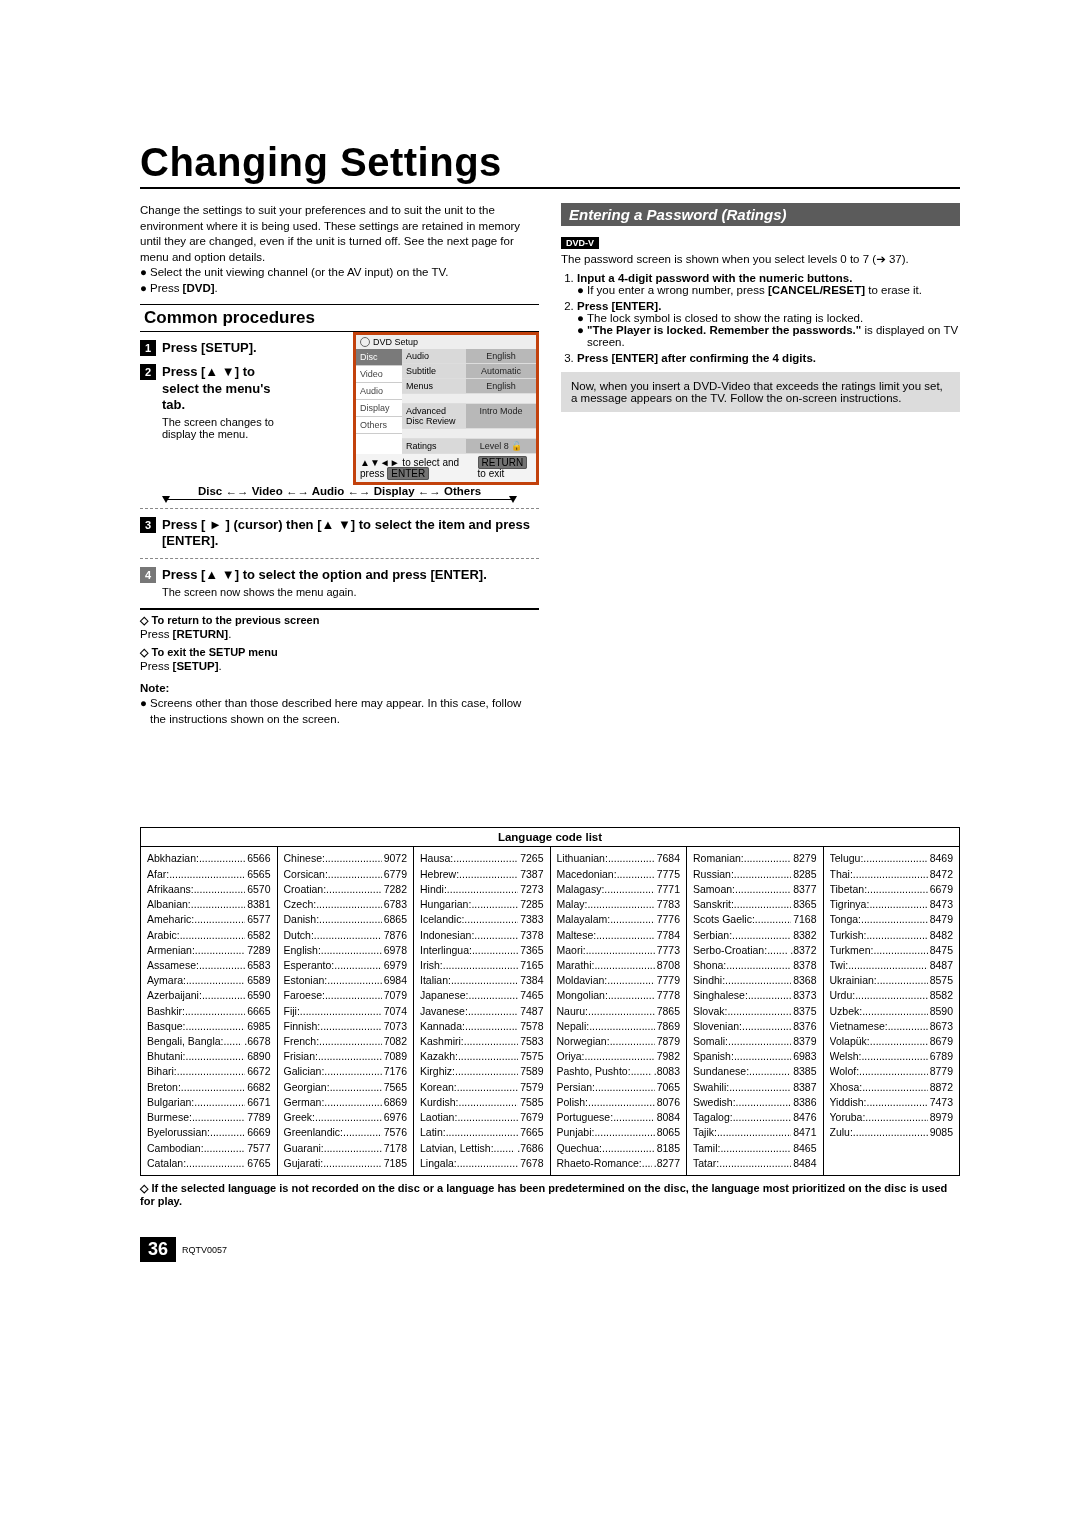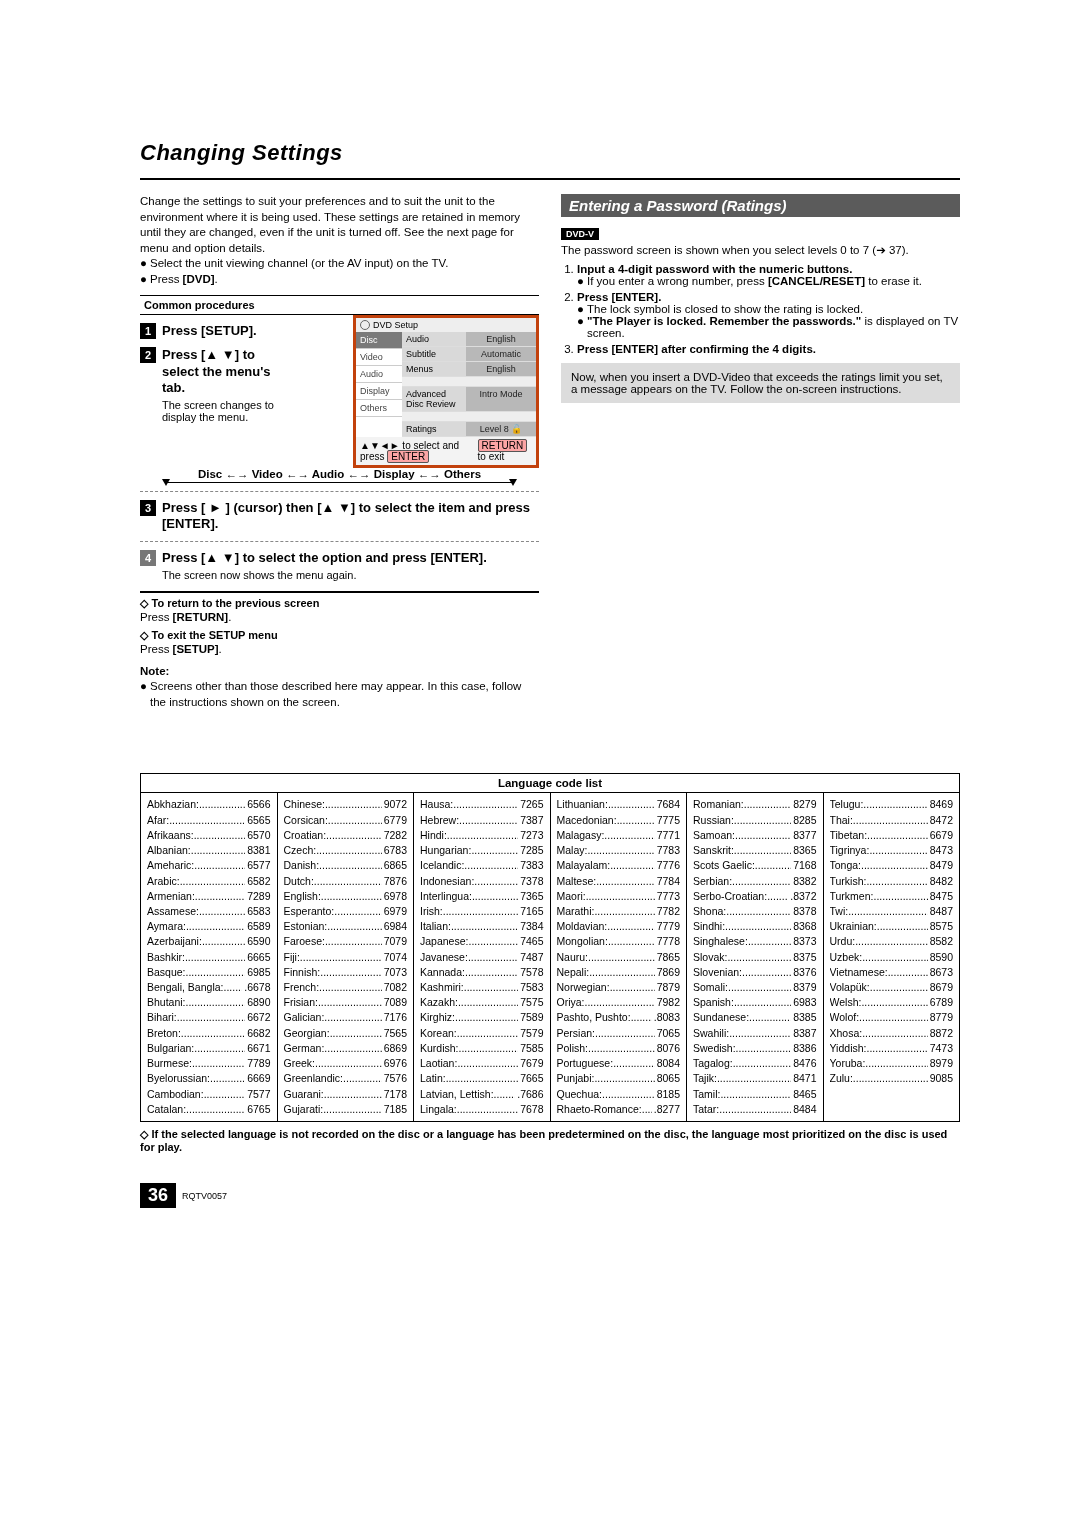--- a/index.html
+++ b/index.html
@@ -6,35 +6,34 @@
     margin: 0;
     background: #fff;
     font-family: Arial, Helvetica, sans-serif;
     color: #000;
     width: 1080px;
   }
   .page {
     padding: 140px 120px 60px 140px;
   }
   h1 {
-    font-size: 22px;
+    font-size: 40px;
     font-weight: bold;
-    margin: 0 0 12px 0;
+    margin: 0 0 2px 0;
     letter-spacing: 0.5px;
-    font-style: italic;
   }
   .rule { border-top: 2px solid #000; margin: 2px 0 14px 0; }
   .cols { display: flex; gap: 22px; justify-content: flex-end; }
   .col { flex: 1 1 0; }
   .small { font-size: 11.5px; line-height: 1.35; }
   .bullet { display: flex; }
   .bullet .dot { width: 10px; flex: 0 0 10px; }
   .bold { font-weight: bold; }
   .section-title {
-    font-weight: bold; font-size: 11px;
+    font-weight: bold; font-size: 17px;
     border-top: 1px solid #000; border-bottom: 1px solid #000;
     padding: 3px 4px; margin-top: 8px;
   }
   .step { display: flex; align-items: flex-start; gap: 6px; margin-top: 8px; }
   .stepnum {
     width: 16px; height: 16px; background: #000; color: #fff;
     font-size: 11px; font-weight: bold; display: flex;
     align-items: center; justify-content: center; flex: 0 0 16px;
   }
   .step-text { font-size: 13px; font-weight: bold; line-height: 1.25; }
@@ -47,21 +46,21 @@
   .tv-head .disc {width:8px;height:8px;border:1.2px solid #666;border-radius:50%;}
   .tv-body { display: flex; }
   .tv-tabs { width: 46px; }
   .tv-tab { padding: 3px 4px; border-bottom:1px solid #ccc; color:#444;}
   .tv-tab.sel { background:#7a7a7a; color:#fff; }
   .tv-rows { flex:1; }
   .tv-row { display:flex; border-bottom:1px solid #ddd;}
   .tv-row .l {flex:1; padding:2px 4px; background:#d9d9d9;}
   .tv-row .r {width:62px; padding:2px 4px; background:#b8b8b8; text-align:center; color:#222;}
   .tv-foot {display:flex; justify-content:space-between; padding:3px 4px; font-size:10px; background:#f3f3f3;}
-  .foot-btn{border:1px solid #555;background:#fca5a5;padding:0 3px;border-radius:2px;}
+  .foot-btn{border:1px solid #555;background:#737373;padding:0 3px;border-radius:2px;}
 
   .nav-chain { font-size: 11.5px; font-weight:bold; text-align:center; }
   .nav-under { border-top:1px solid #000; margin: 2px 26px 0 26px; position:relative;}
   .nav-under::before, .nav-under::after{
     content:""; position:absolute; top:-4px; width:0;height:0;
     border-left:4px solid transparent;border-right:4px solid transparent;border-bottom:7px solid #000;
     transform: rotate(180deg);
   }
   .nav-under::before{left:-4px;transform:none;border-bottom:none;border-top:7px solid #000;}
   .nav-under::after{right:-4px;transform:none;border-bottom:none;border-top:7px solid #000;}
@@ -77,21 +76,21 @@
     display:inline-block; background:#000; color:#fff;
     font-size:9px; font-weight:bold; padding:1px 5px; margin-bottom:3px;
   }
   ol.numlist {margin:4px 0; padding-left:16px; font-size:11.5px;}
   ol.numlist li{margin-bottom:4px;}
   .gray-note {
     background:#dcdcdc; font-size:11.5px; padding:8px 10px; margin-top:8px;
   }
 
   
-  .lang-wrap { margin-top: 63px; }
+  .lang-wrap { margin-top: 100px; }
   .lang-box { border:1px solid #000; }
   .lang-title { text-align:center; font-weight:bold; font-size:11.5px; padding:3px 0; border-bottom:1px solid #000;}
   .lang-grid { display:flex; }
   .lang-col { flex:1; border-right:1px solid #000; padding:4px 6px; font-size:10.5px; line-height:1.45;}
   .lang-col:last-child{border-right:none;}
   .lang-row{display:flex;}
   .lang-row .ln{flex:1; white-space:nowrap; overflow:hidden; position:relative;}
   .lang-row .ln::after{
     content:" ............................................................";
     position:absolute; white-space:nowrap; color:#000;
@@ -542,21 +541,21 @@
             <div class="lang-row">
               <span class="ln">Maltese: </span>
               <span class="lc">7784</span>
             </div>
             <div class="lang-row">
               <span class="ln">Maori: </span>
               <span class="lc">7773</span>
             </div>
             <div class="lang-row">
               <span class="ln">Marathi: </span>
-              <span class="lc">7782</span>
+              <span class="lc">8708</span>
             </div>
             <div class="lang-row">
               <span class="ln">Moldavian: </span>
               <span class="lc">7779</span>
             </div>
             <div class="lang-row">
               <span class="ln">Mongolian: </span>
               <span class="lc">7778</span>
             </div>
             <div class="lang-row">

